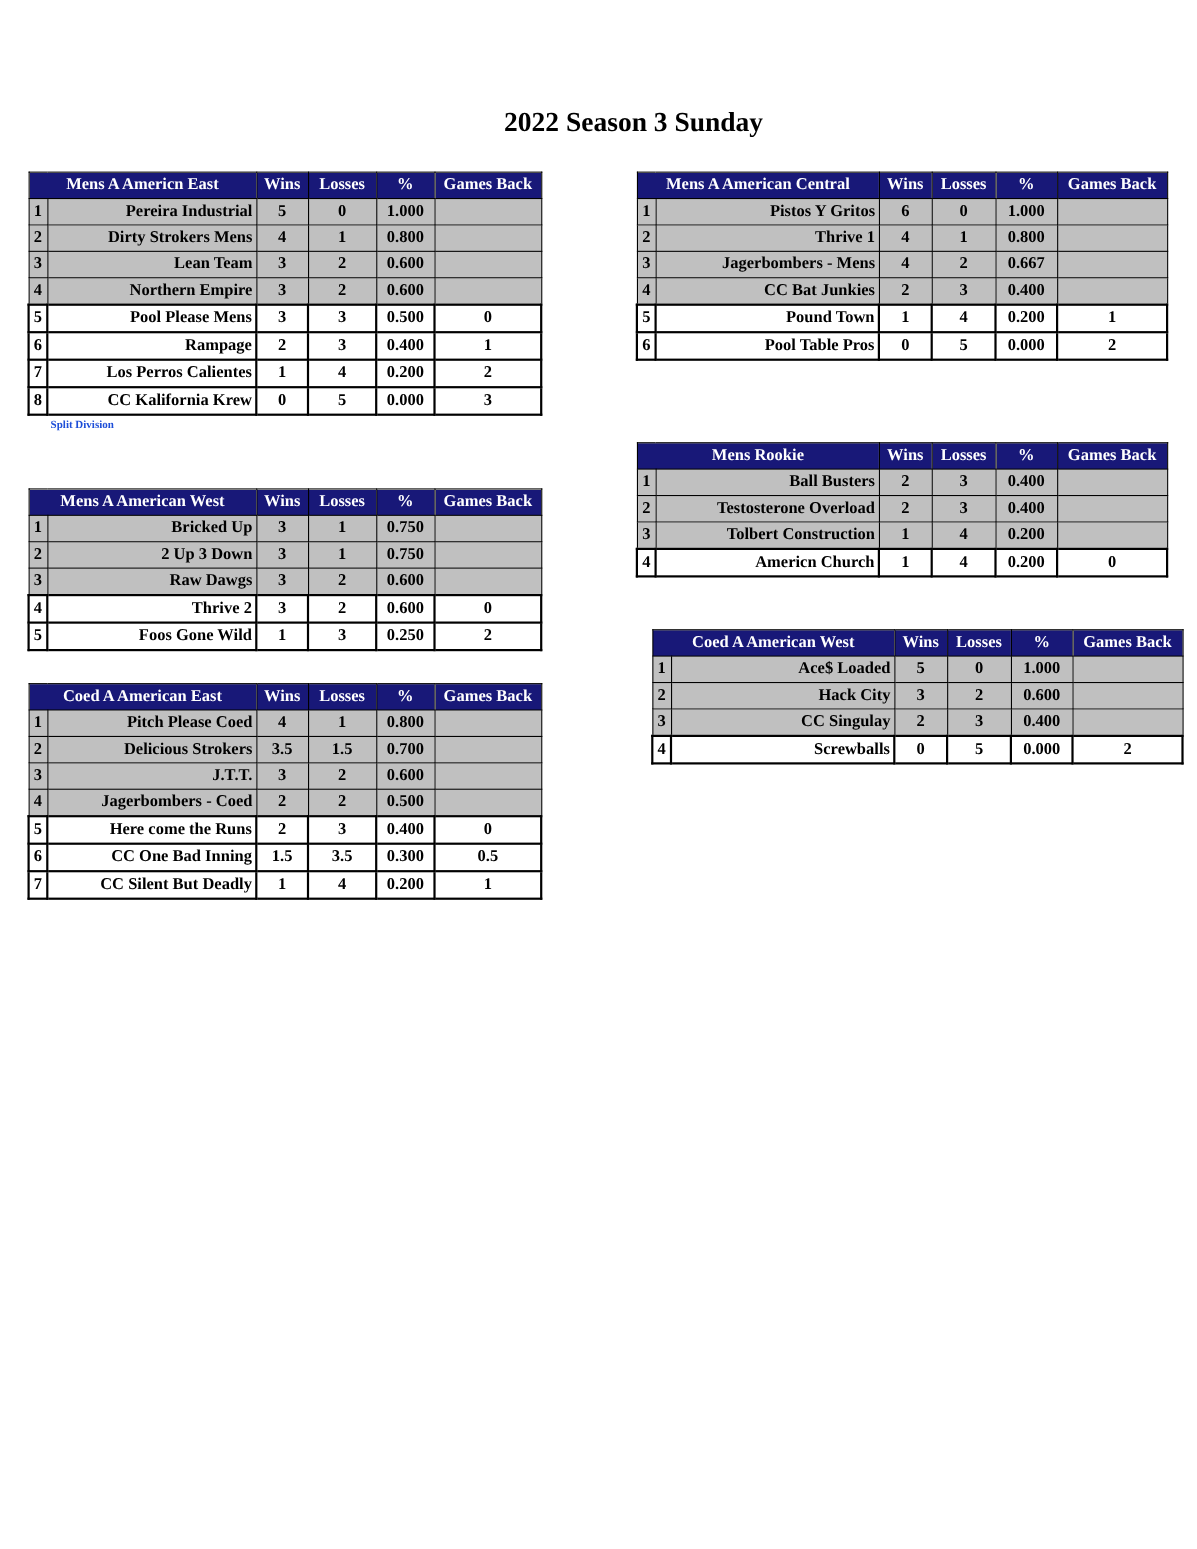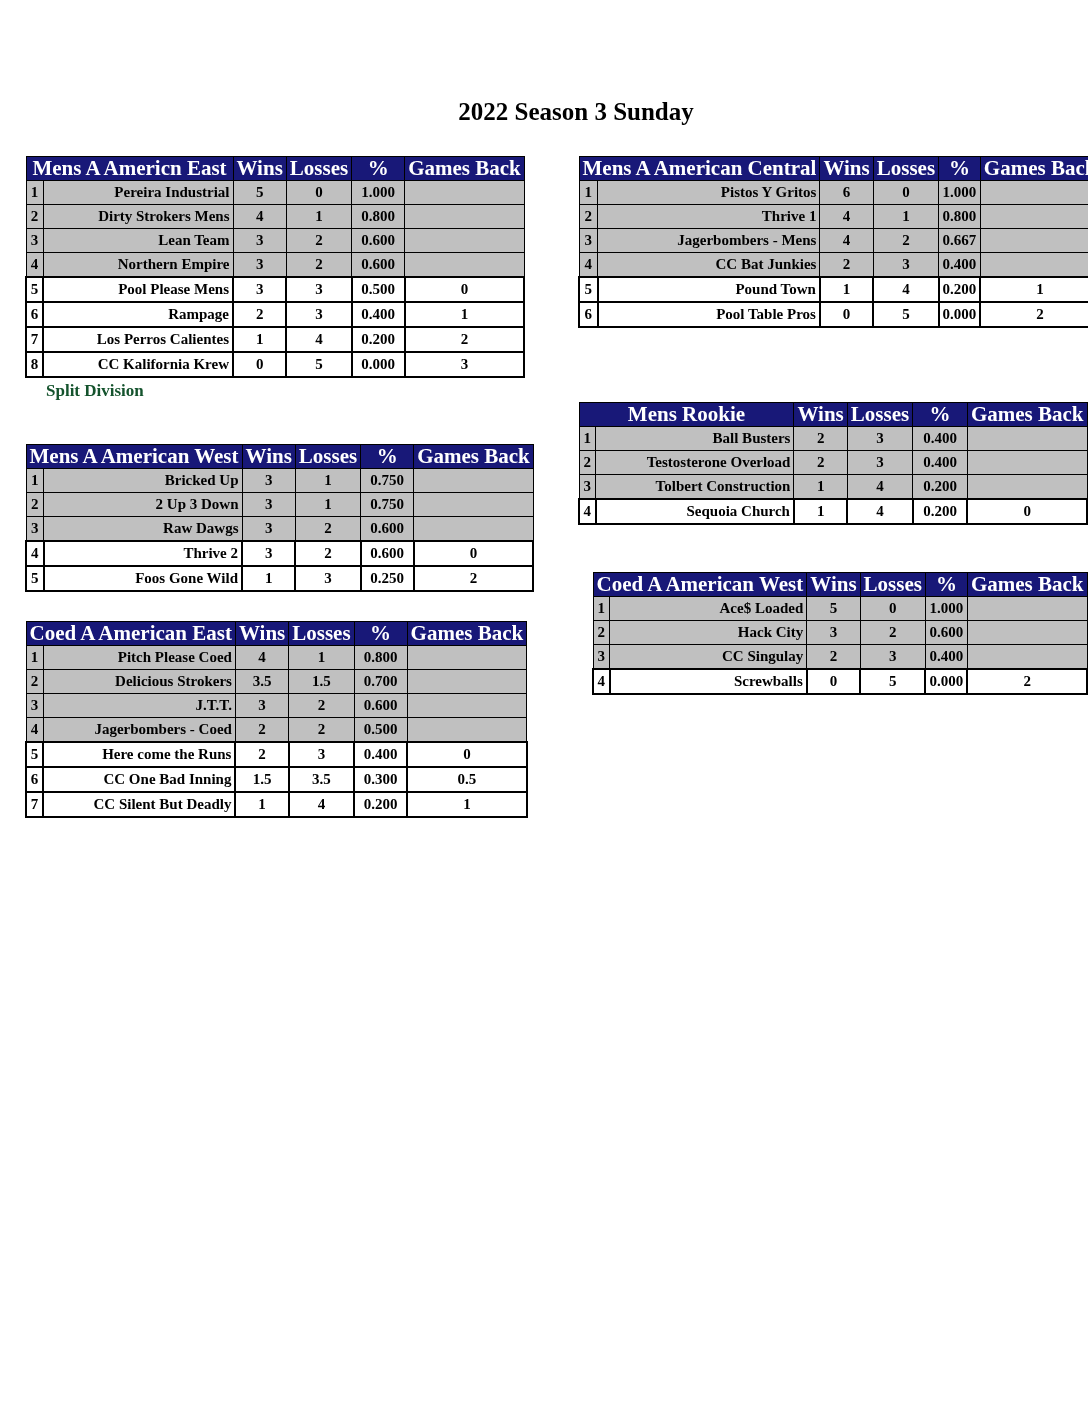--- a/index.html
+++ b/index.html
@@ -36,21 +36,21 @@
     height:23px;
     padding:0 3px;
     overflow:hidden;
     white-space:nowrap;
     line-height:23px;
   }
   table.standings thead th{
     background:#181878;
     color:#ffffff;
     text-align:center;
-    font-size:21px;
+    font-size:15px;
   }
   table.standings tr.gray td{ background:#C0C0C0; }
   table.standings tr.hl td{ background:#ffffff; border-width:2px; }
   table.standings td.num{ text-align:center; }
   table.standings td.team{ text-align:right; }
   table.standings td.rank{ text-align:center; padding:0 1px; }
 
   
   table.left col.c-rank{width:17px;}
   table.left col.c-team{width:190px;}
@@ -71,23 +71,23 @@
   #t-west{ top:425px; left:25px;margin-top:19px; }
   #t-coed-east{ top:621px; left:25px; }
   #t-central{ top:156px; left:578px; }
   #t-rookie{ top:402px; left:578px; }
   #t-coed-west{ top:572px; left:592px; }
 
   .split-division{
     position:absolute;
     top:381px;
     left:46px;
-    color:#14532d;
+    color:#1d4ed8;
     font-weight:bold;
-    font-size:17px;
+    font-size:10px;
   }
 </style>
 </head>
 <body>
 
 <div id="page">
   <div class="page-title">2022 Season 3 Sunday</div>
 
   <table id="t-east" class="standings left">
       <colgroup>
@@ -421,21 +421,21 @@
         <tr class="gray">
           <td class="rank">3</td>
           <td class="team">Tolbert Construction</td>
           <td class="num">1</td>
           <td class="num">4</td>
           <td class="num">0.200</td>
           <td class="num"></td>
         </tr>
         <tr class="hl">
           <td class="rank">4</td>
-          <td class="team">Sequoia Church</td>
+          <td class="team">Americn Church</td>
           <td class="num">1</td>
           <td class="num">4</td>
           <td class="num">0.200</td>
           <td class="num">0</td>
         </tr>
       </tbody>
     </table>
   <table id="t-coed-west" class="standings right">
       <colgroup>
         <col class="c-rank">

